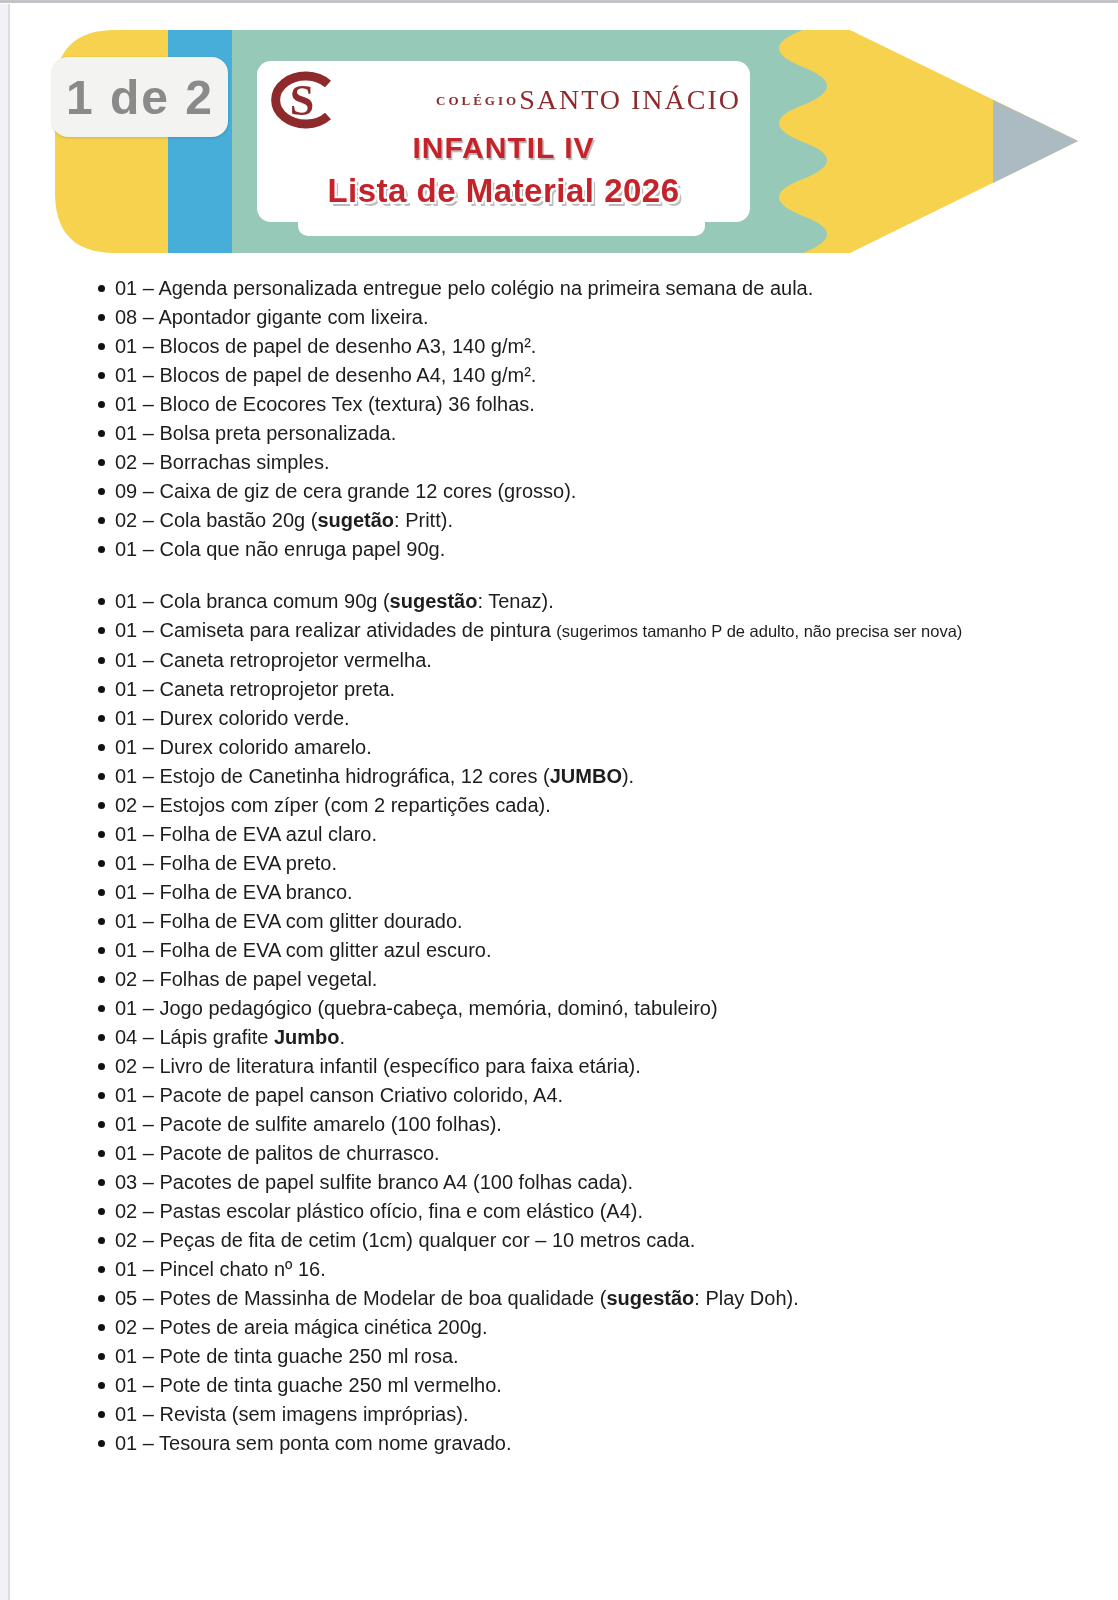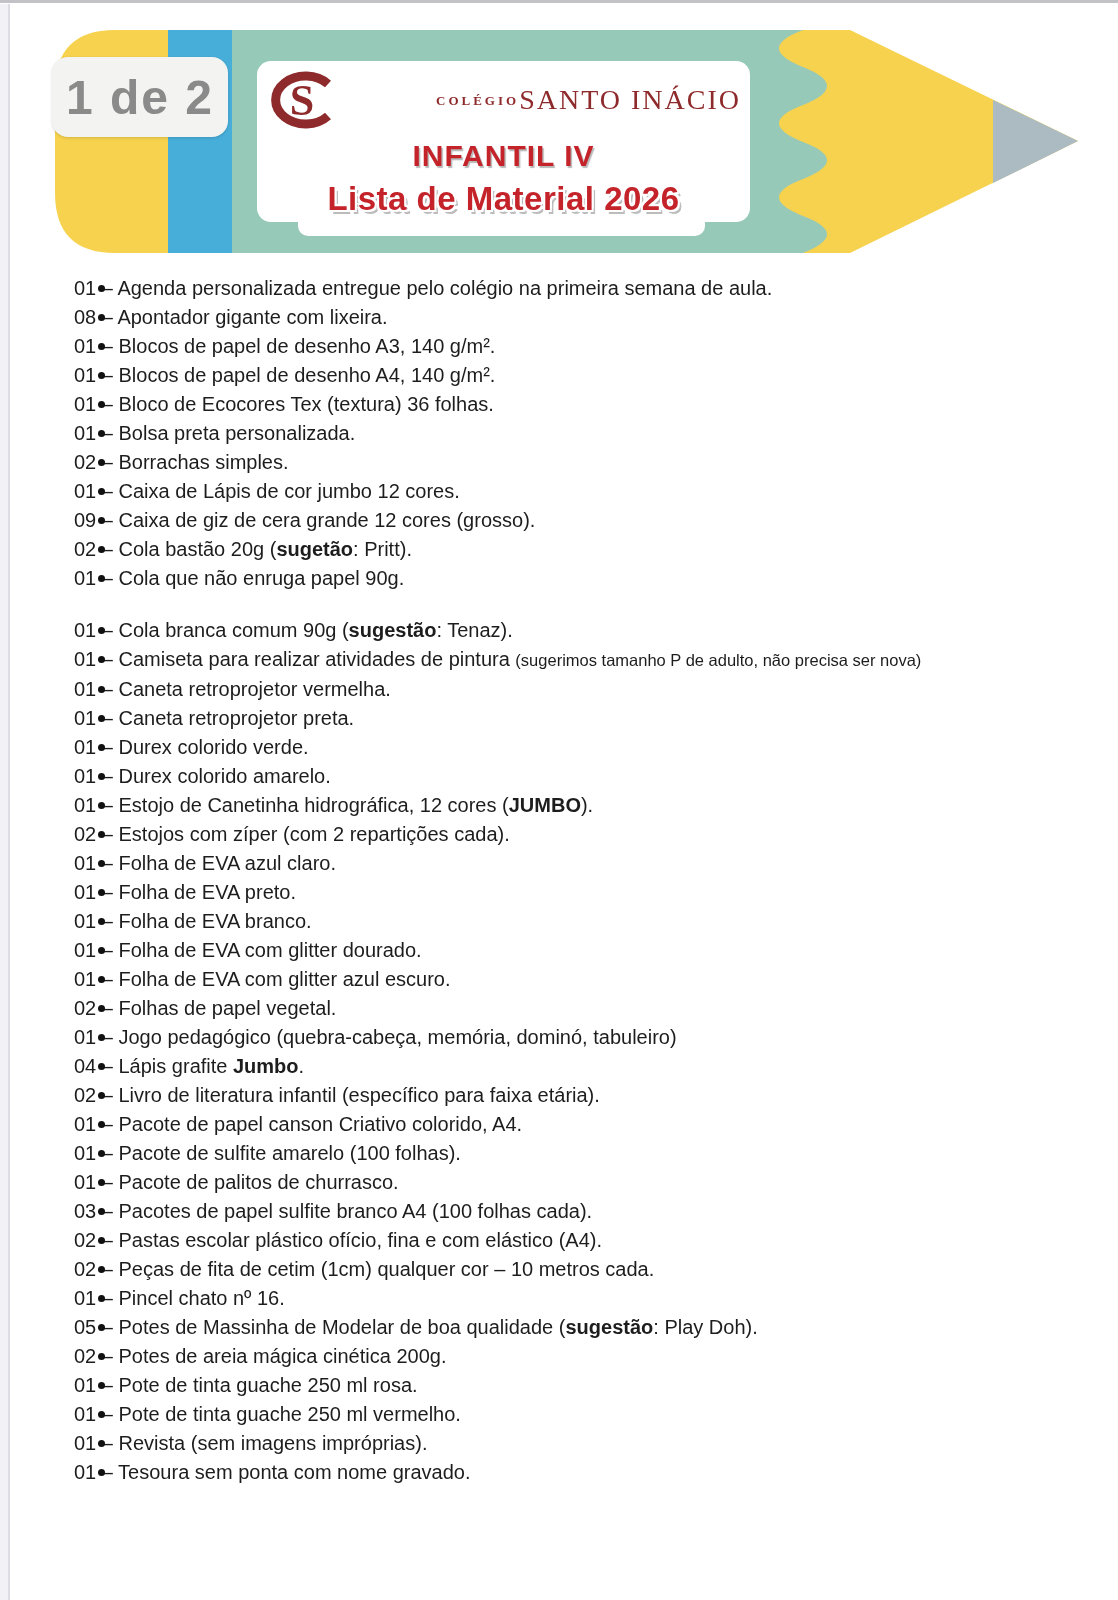--- a/index.html
+++ b/index.html
@@ -40,36 +40,36 @@
   .school-small {
     font-family:"Liberation Serif", serif; font-weight:bold;
     font-size:13px; letter-spacing:3px; color:#8e2a2b; line-height:13px;
     align-self:center; margin-left:90px;
   }
   .school-name {
     font-family:"Liberation Serif", serif;
     font-size:28px; letter-spacing:2px; color:#8e2a2b; line-height:28px;
   }
   .grade {
-    margin-top:10px; font-size:30px; font-weight:bold; color:#c4232a; letter-spacing:1px;
+    margin-top:2px; font-size:30px; font-weight:bold; color:#c4232a; letter-spacing:1px;
     text-shadow:1.5px 1.5px 1px rgba(125,125,125,0.55);
   }
   .list-title {
     margin-top:7px; font-size:33px; font-weight:bold; color:#c4232a; letter-spacing:0.5px;
     text-shadow:-2px -2px 0 #fff, 2px -2px 0 #fff, -2px 2px 0 #fff, 2px 2px 0 #fff,
                 3.5px 3.5px 0 #bcbcbc;
   }
 
   
   .supply-list {
     position:absolute; left:0; top:274px; width:1070px;
     margin:0; padding:0; list-style:none;
   }
   .item {
-    position:relative; padding-left:74px;
+    position:relative; padding-left:115px;
     font-size:20px; line-height:29px; color:#1d1d1d;
     white-space:nowrap;
   }
   .item.extra-gap { margin-top:23px; }
   .bullet {
     position:absolute; left:98px; top:11px; width:7px; height:7px;
     border-radius:50%; background:#111111;
   }
   .bold { font-weight:bold; }
   .small { font-size:16.5px; }
@@ -115,21 +115,20 @@
 </div>
 
 <ul class="supply-list">
     <li class="item"><span class="bullet"></span><span><span>01 – Agenda personalizada entregue pelo colégio na primeira semana de aula.</span></span></li>
     <li class="item"><span class="bullet"></span><span><span>08 – Apontador gigante com lixeira.</span></span></li>
     <li class="item"><span class="bullet"></span><span><span>01 – Blocos de papel de desenho A3, 140 g/m².</span></span></li>
     <li class="item"><span class="bullet"></span><span><span>01 – Blocos de papel de desenho A4, 140 g/m².</span></span></li>
     <li class="item"><span class="bullet"></span><span><span>01 – Bloco de Ecocores Tex (textura) 36 folhas.</span></span></li>
     <li class="item"><span class="bullet"></span><span><span>01 – Bolsa preta personalizada.</span></span></li>
     <li class="item"><span class="bullet"></span><span><span>02 – Borrachas simples.</span></span></li>
-    <li class="item"><span class="bullet"></span><span><span>01 – Caixa de Lápis de cor jumbo 12 cores.</span></span></li>
     <li class="item"><span class="bullet"></span><span><span>09 – Caixa de giz de cera grande 12 cores (grosso).</span></span></li>
     <li class="item"><span class="bullet"></span><span><span>02 – Cola bastão 20g (</span><span class="bold">sugetão</span><span>: Pritt).</span></span></li>
     <li class="item"><span class="bullet"></span><span><span>01 – Cola que não enruga papel 90g.</span></span></li>
     <li class="item extra-gap"><span class="bullet"></span><span><span>01 – Cola branca comum 90g (</span><span class="bold">sugestão</span><span>: Tenaz).</span></span></li>
     <li class="item"><span class="bullet"></span><span><span>01 – Camiseta para realizar atividades de pintura </span><span class="small">(sugerimos tamanho P de adulto, não precisa ser nova)</span></span></li>
     <li class="item"><span class="bullet"></span><span><span>01 – Caneta retroprojetor vermelha.</span></span></li>
     <li class="item"><span class="bullet"></span><span><span>01 – Caneta retroprojetor preta.</span></span></li>
     <li class="item"><span class="bullet"></span><span><span>01 – Durex colorido verde.</span></span></li>
     <li class="item"><span class="bullet"></span><span><span>01 – Durex colorido amarelo.</span></span></li>
     <li class="item"><span class="bullet"></span><span><span>01 – Estojo de Canetinha hidrográfica, 12 cores (</span><span class="bold">JUMBO</span><span>).</span></span></li>

